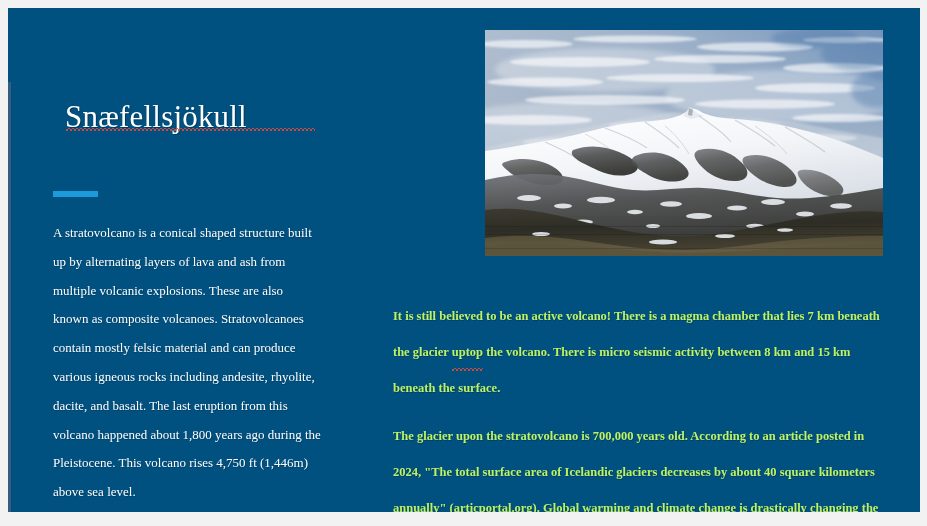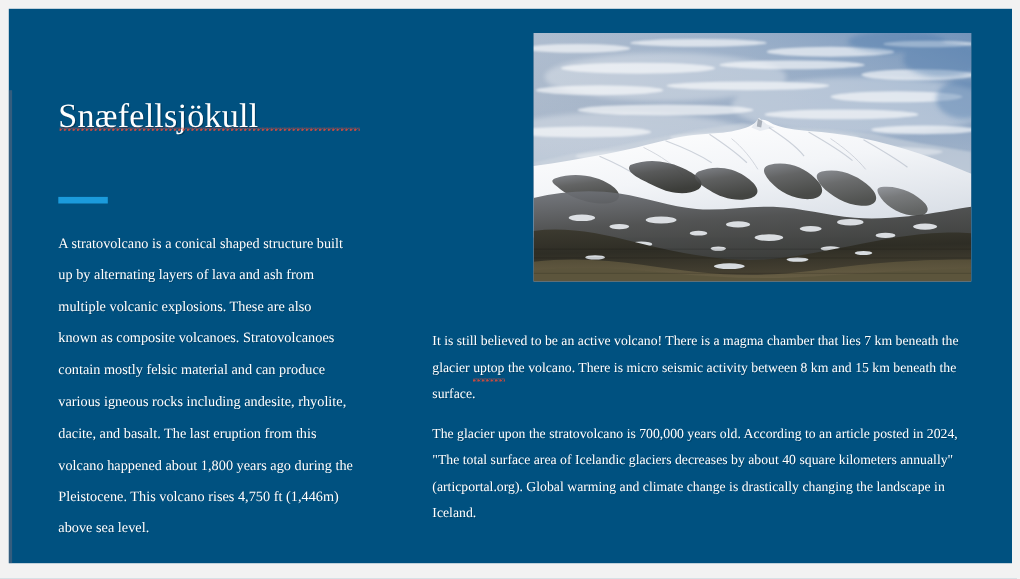--- a/index.html
+++ b/index.html
@@ -52,21 +52,21 @@
   }
 
   .title {
     font-family: "Liberation Serif", serif;
     font-size: 31px;
     line-height: 34px;
     color: #ffffff;
     font-weight: 400;
     letter-spacing: .2px;
     text-shadow: 1px 1px 0 rgba(0,0,0,0.28);
-    margin: 0;
+    margin: 12px;
     white-space: pre-line;
   }
   .title .ln { display: block; position: relative; }
   
   .title .ln.misspelled::after {
     content: "";
     position: absolute;
     left: 1px;
     right: 26px;
     bottom: 3px;
@@ -115,23 +115,24 @@
   
   .right-col {
     position: absolute;
     left: 385px;
     top: 277px;
     width: 500px;
   }
   .right-body {
     font-family: "Liberation Serif", serif;
     font-size: 12.5px;
-    line-height: 24px;
-    color: #ffffff;
+    line-height: 36px;
+    color: #bef264;
     text-shadow: 0.7px 0.7px 0 rgba(0,0,0,0.22);
+    font-weight: bold;
   }
   .misspell-word {
     position: relative;
     display: inline-block;
   }
   .misspell-word::after {
     content: "";
     position: absolute;
     left: 0; right: 0; bottom: -1px;
     height: 3px;

